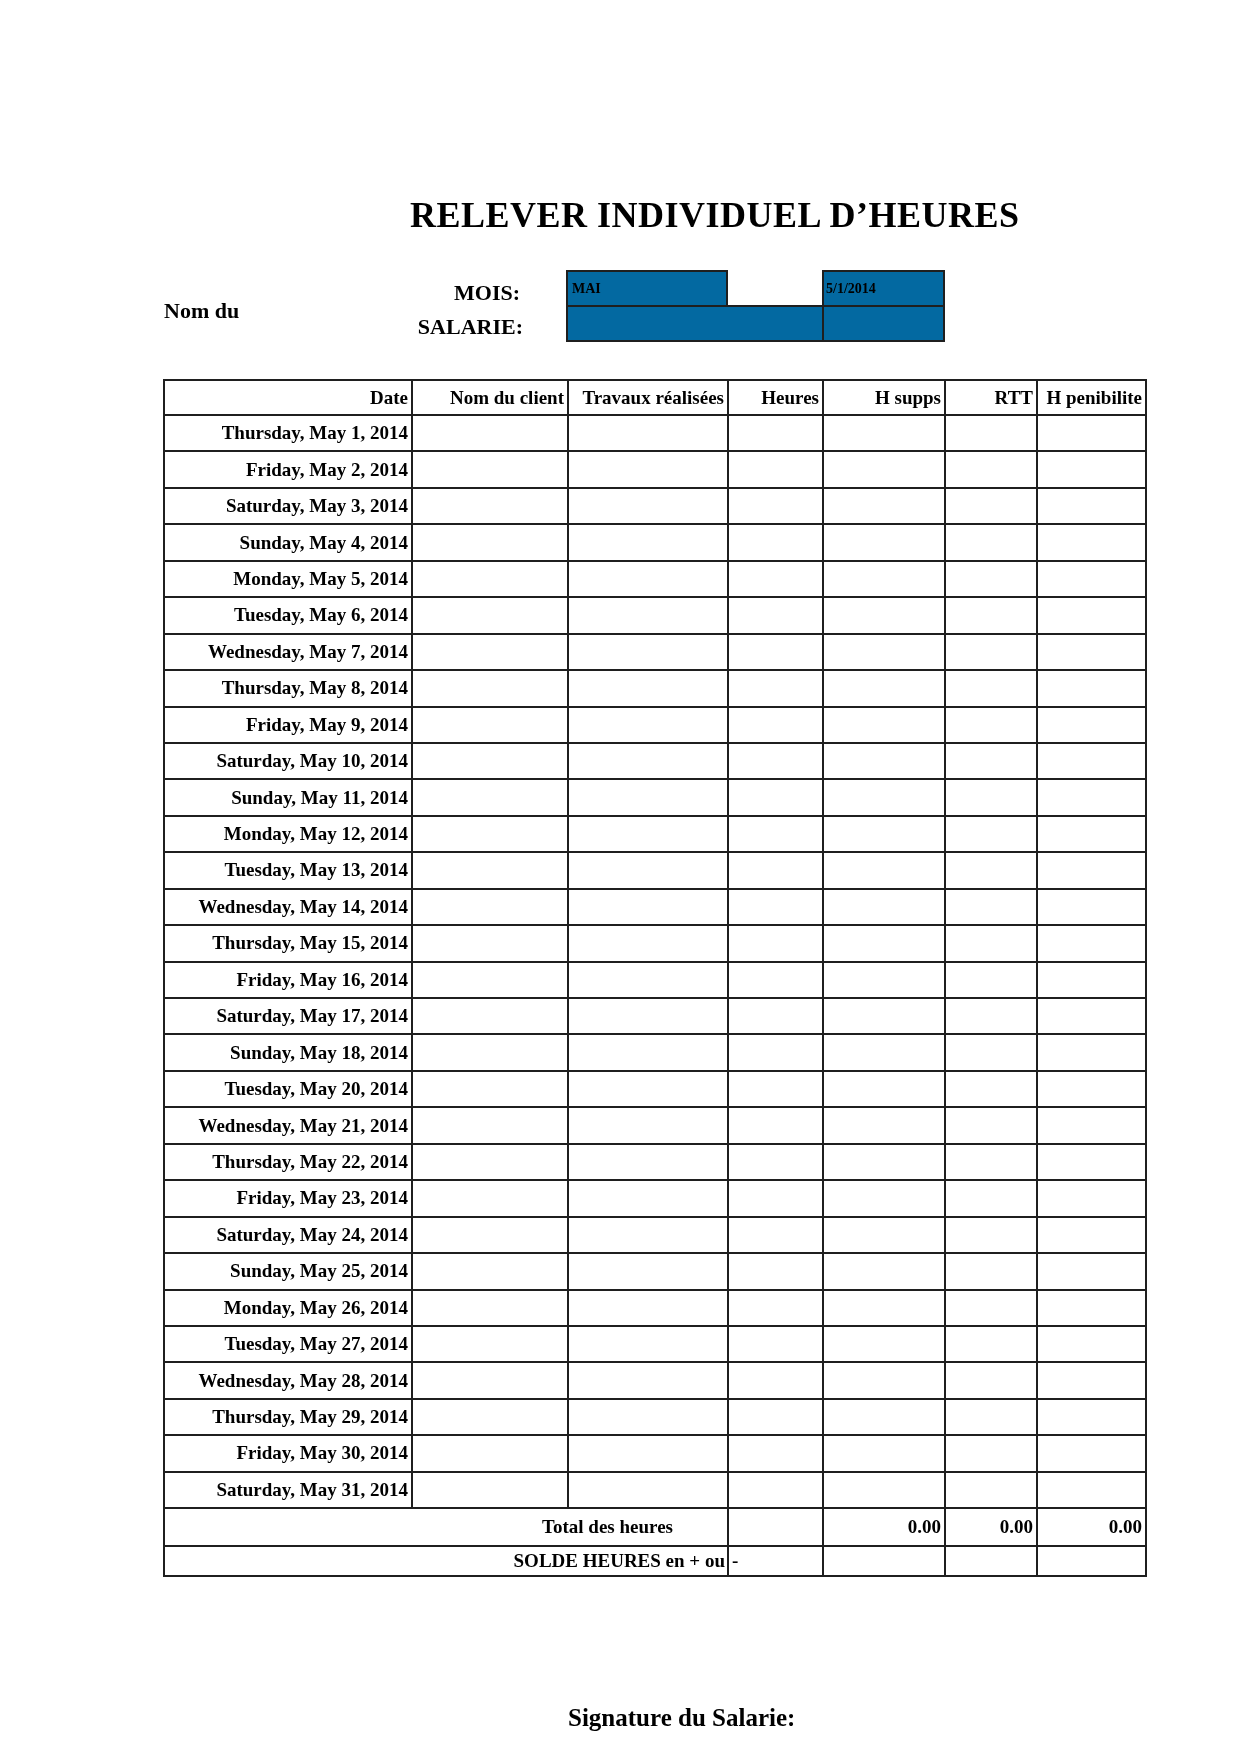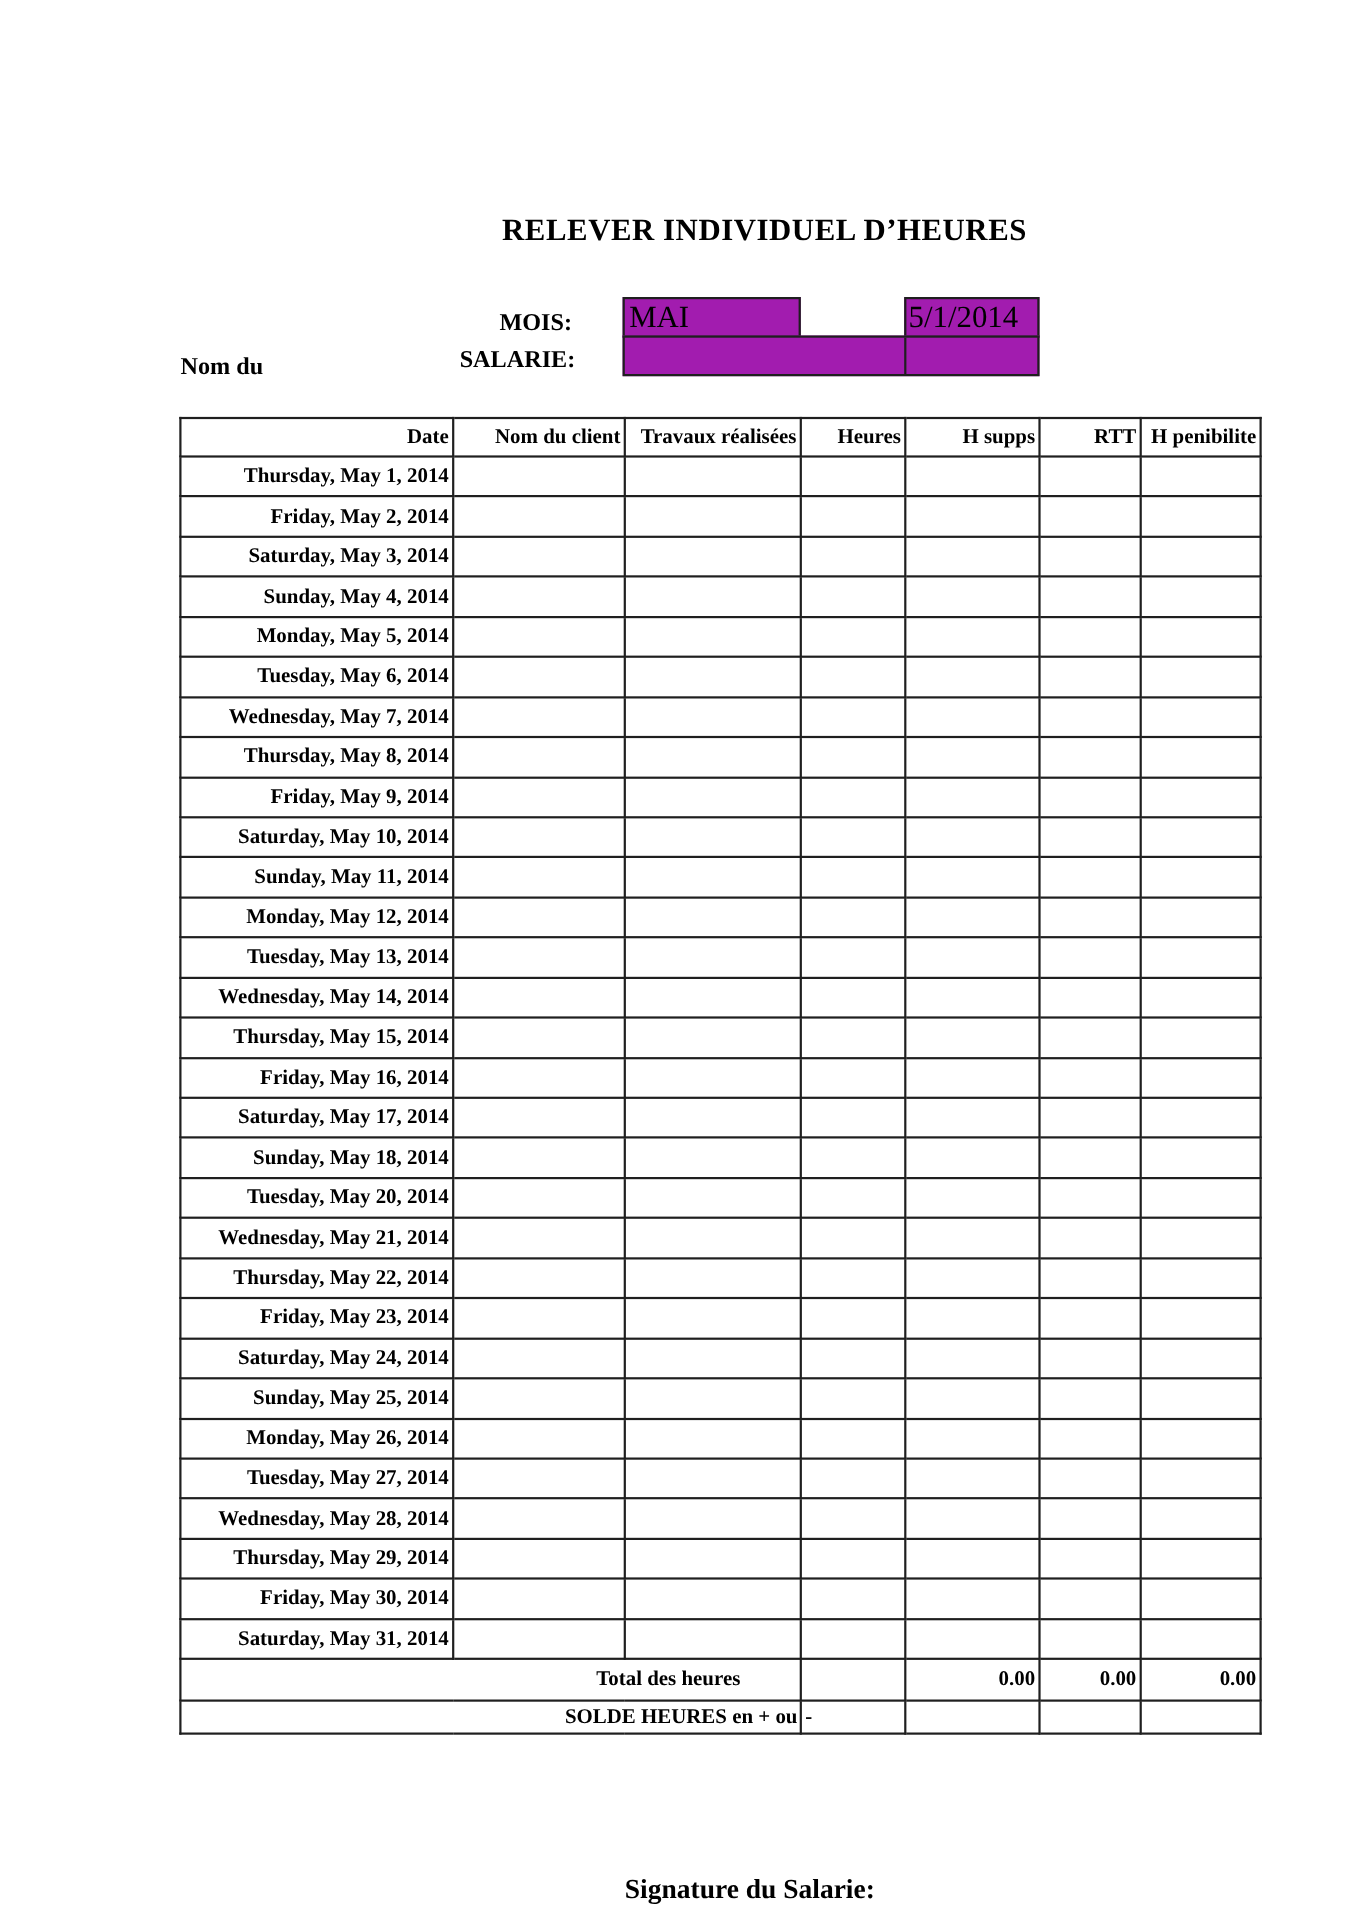--- a/index.html
+++ b/index.html
@@ -6,31 +6,31 @@
   #page{
     position:relative;
     width:1241px;height:1754px;
     background:#ffffff;
     font-family:"Liberation Serif","DejaVu Serif",serif;
     color:#000;
     overflow:hidden;
   }
   #title{
     position:absolute;top:194px;left:410px;width:570px;
-    text-align:center;font-size:28px;font-weight:bold;
+    text-align:center;font-size:36px;font-weight:bold;
     letter-spacing:.5px;white-space:nowrap;margin:0;
   }
   .hdr-label{position:absolute;font-size:22px;font-weight:bold;white-space:nowrap;}
   #mois-label{top:280px;left:320px;width:200px;text-align:right;}
-  #nomdu-label{top:320px;left:164px;}
+  #nomdu-label{top:298px;left:164px;}
   #salarie-label{top:314px;left:320px;width:203px;text-align:right;}
   .field-box{
     position:absolute;box-sizing:border-box;
-    border:2px solid #1f1f1f;background:#a21caf;
-    font-size:28px;font-weight:normal;
+    border:2px solid #1f1f1f;background:#0369a1;
+    font-size:14px;font-weight:bold;
     display:flex;align-items:center;
   }
   #mois-box{left:566px;top:270px;width:162px;height:37px;padding-left:4px;}
   #date-box{left:822px;top:270px;width:123px;height:37px;padding-left:2px;}
   #salarie-box{left:566px;top:305px;width:379px;height:37px;}
   #salarie-box .divider{
     position:absolute;left:254px;top:0;bottom:0;width:0;
     border-left:2px solid #1f1f1f;
   }
   #sheet{

